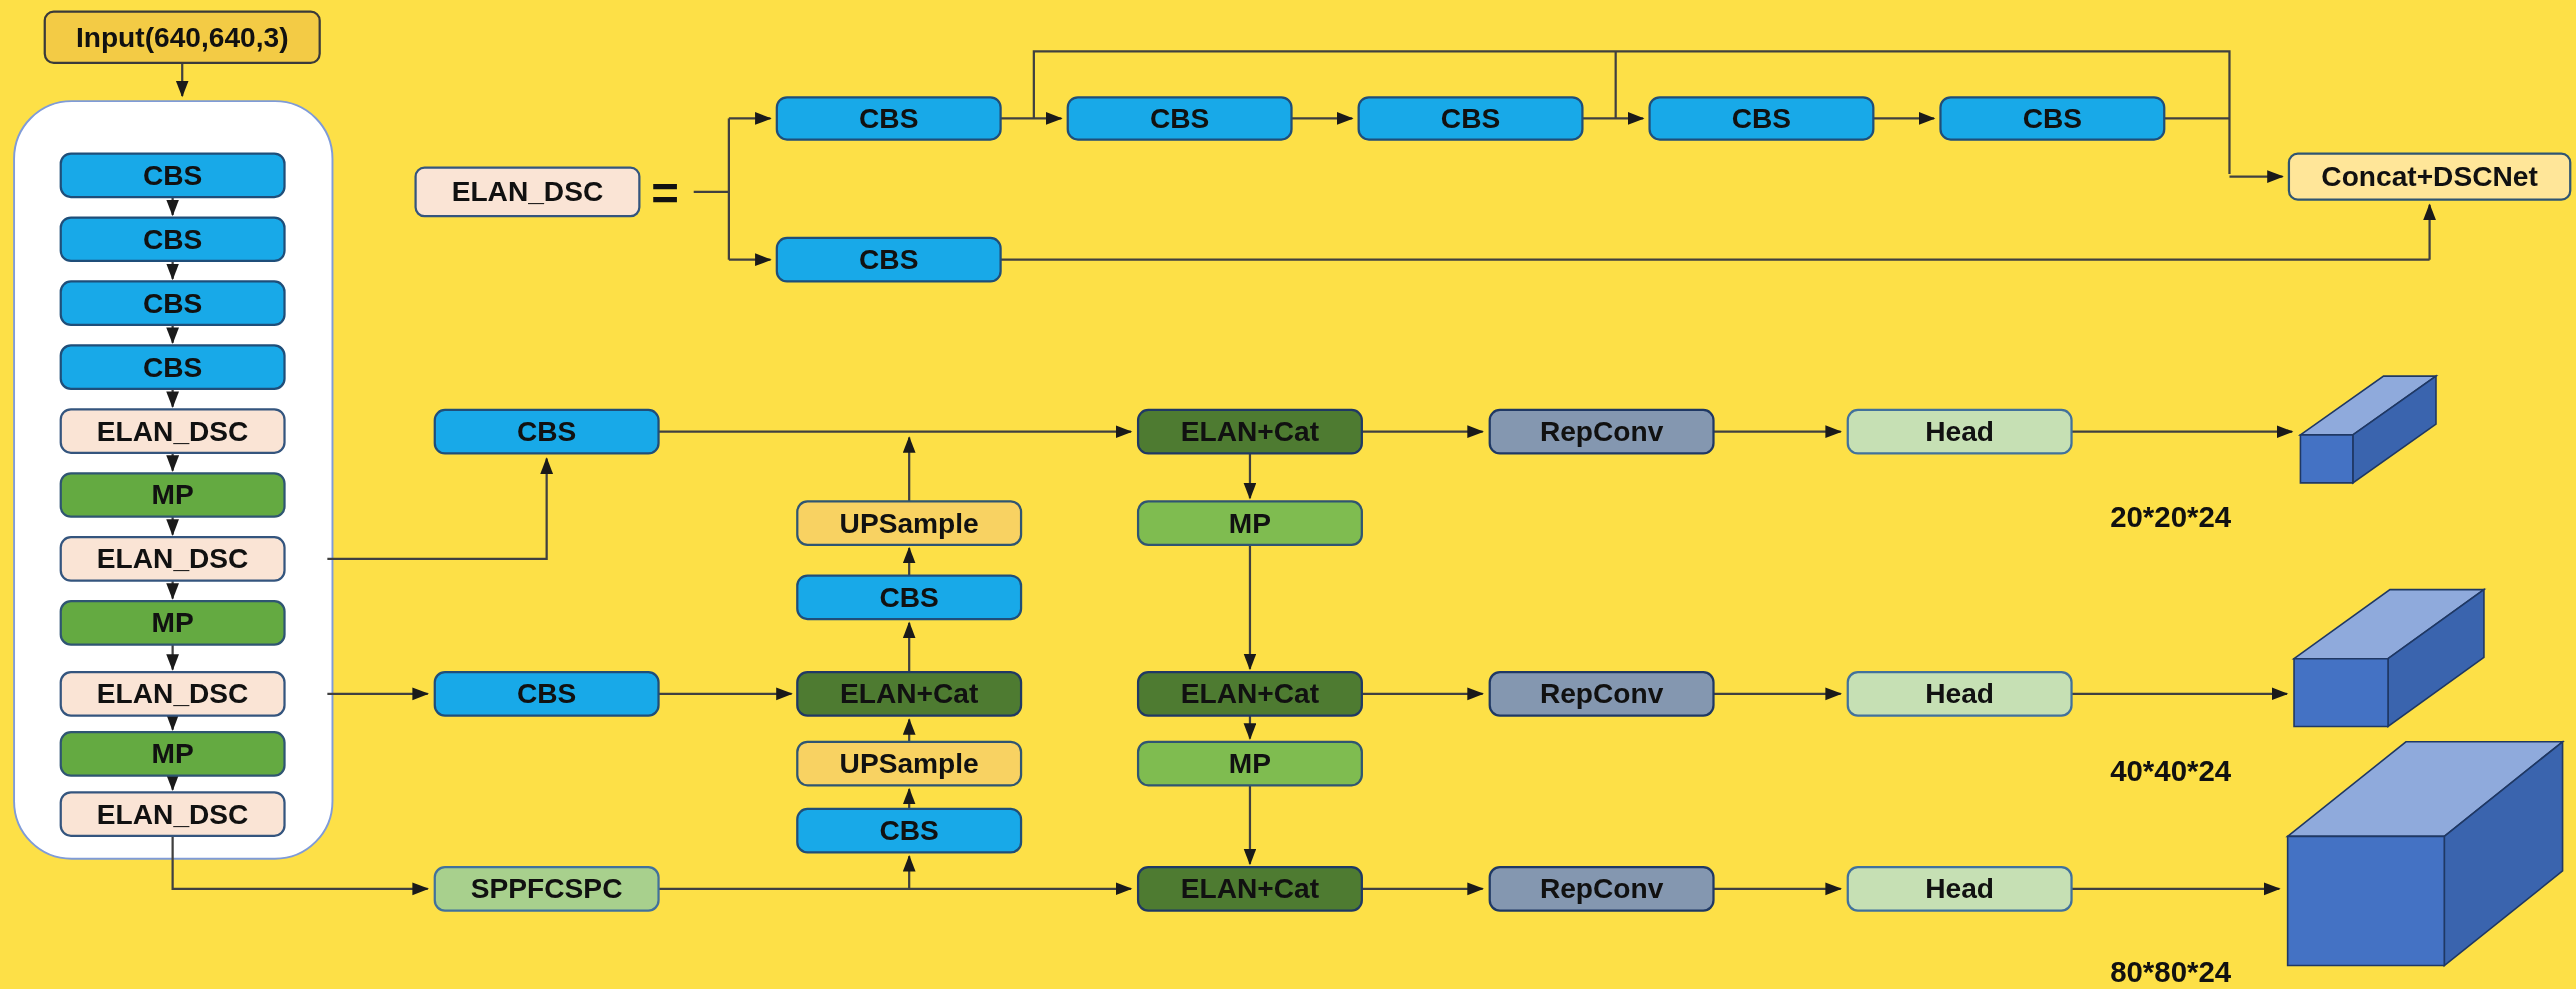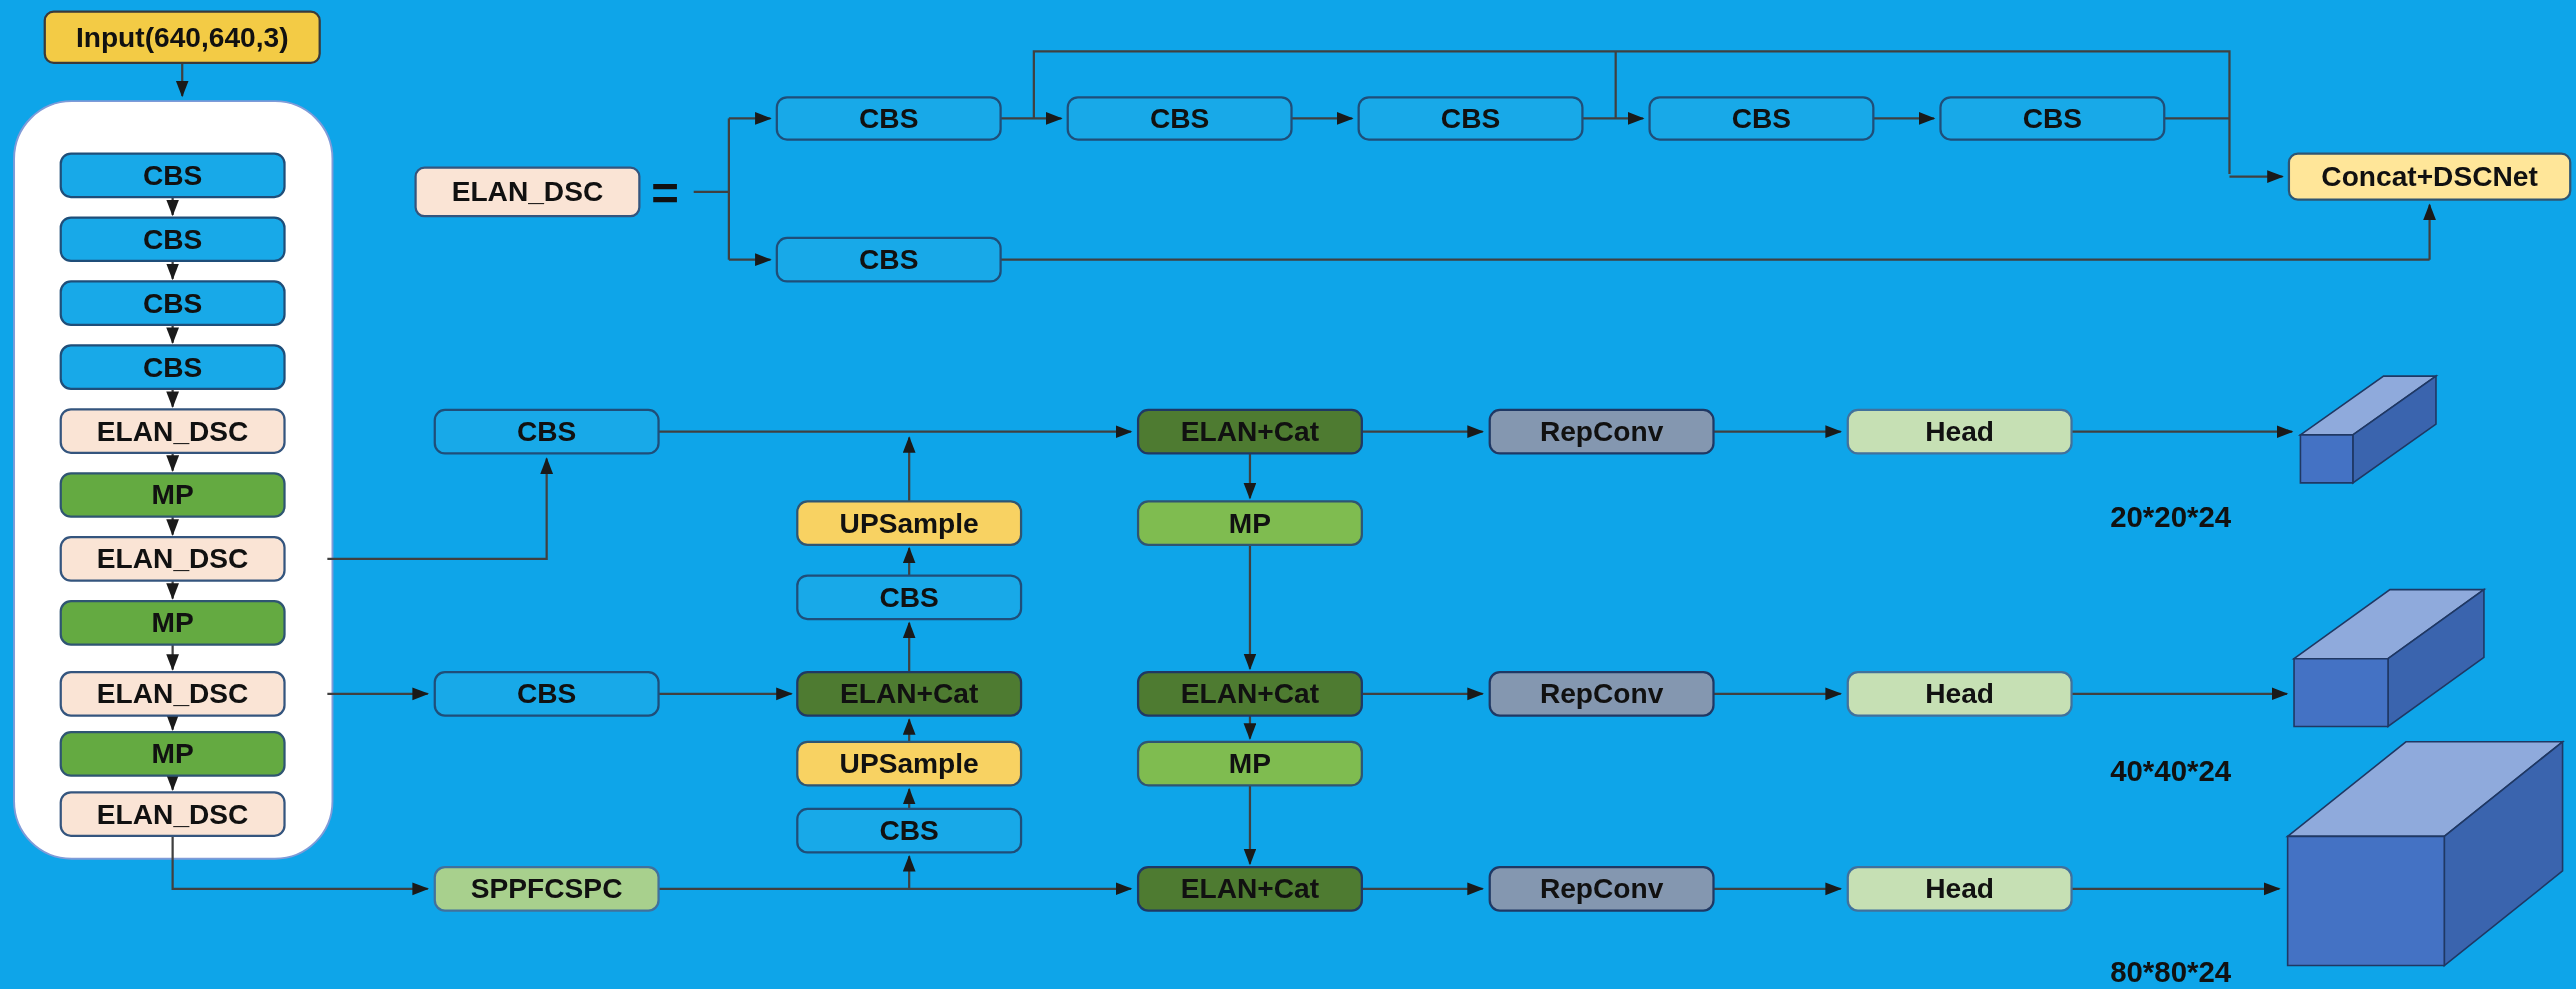--- a/index.html
+++ b/index.html
@@ -1,16 +1,16 @@
 <!DOCTYPE html>
 <html style="font-size:10.2px"><head>
 <meta charset="utf-8">
 <style>
   html,body{margin:0;padding:0;background:#ffffff;}
-  .stage{width:2576px;height:990px;background:#0ea5e9;position:relative;overflow:hidden;}
+  .stage{width:2576px;height:990px;background:#fde047;position:relative;overflow:hidden;}
   svg{display:block;}
   .ln{stroke:#404040;stroke-width:3.5;fill:none;}
   .box{stroke-width:3.5;}
   .cbs{fill:#18A9E8;stroke:#1F4E79;}
   .peach{fill:#FAE4D5;stroke:#34557E;}
   .mpb{fill:#64AA41;stroke:#2F5572;}
   .mph{fill:#7FBC50;stroke:#2F5572;}
   .ec{fill:#4E7B31;stroke:#1F3864;}
   .sppf{fill:#A8D08D;stroke:#41719C;}
   .headb{fill:#C6E0B4;stroke:#41719C;}

